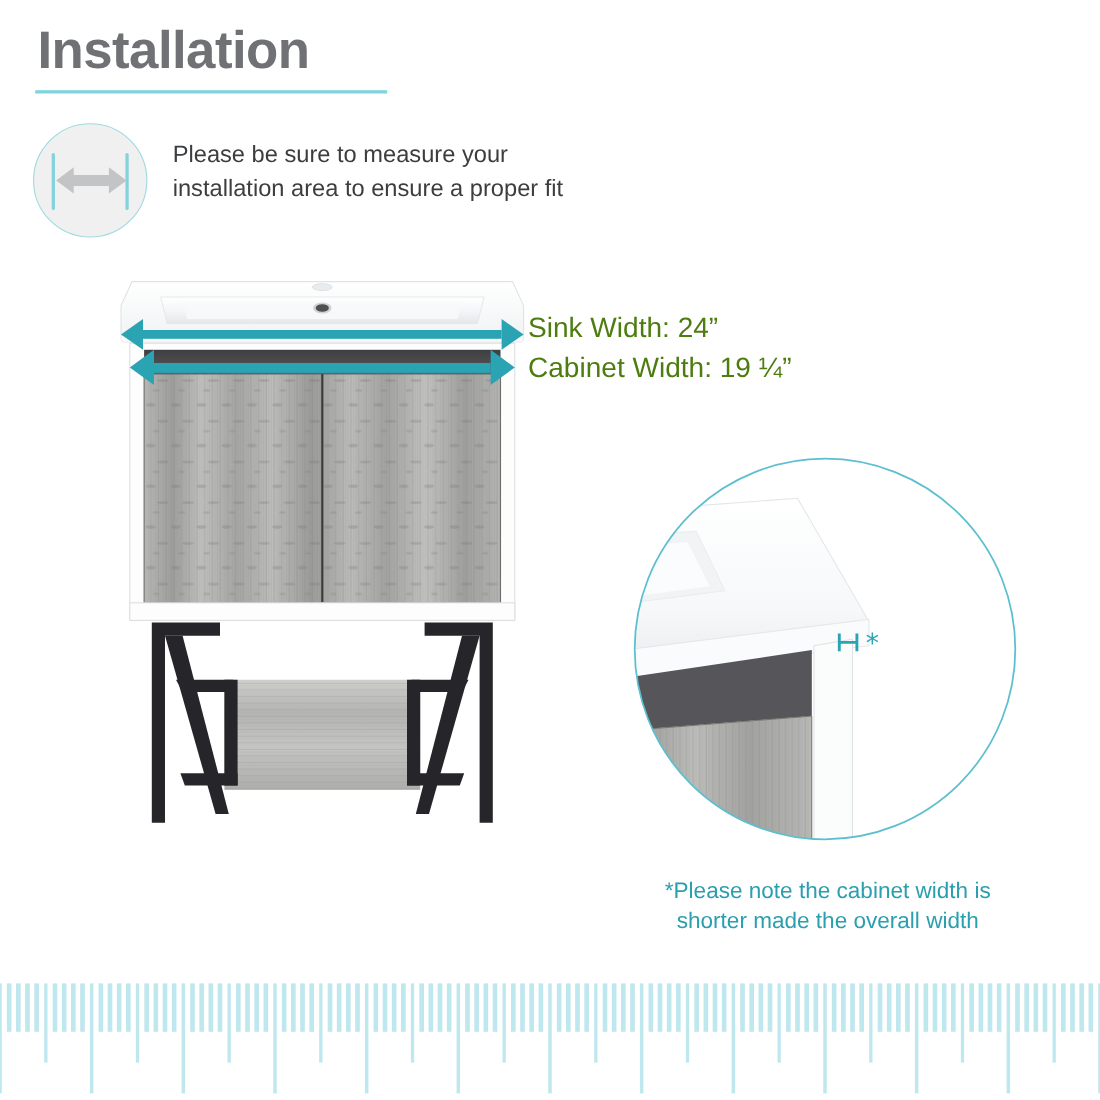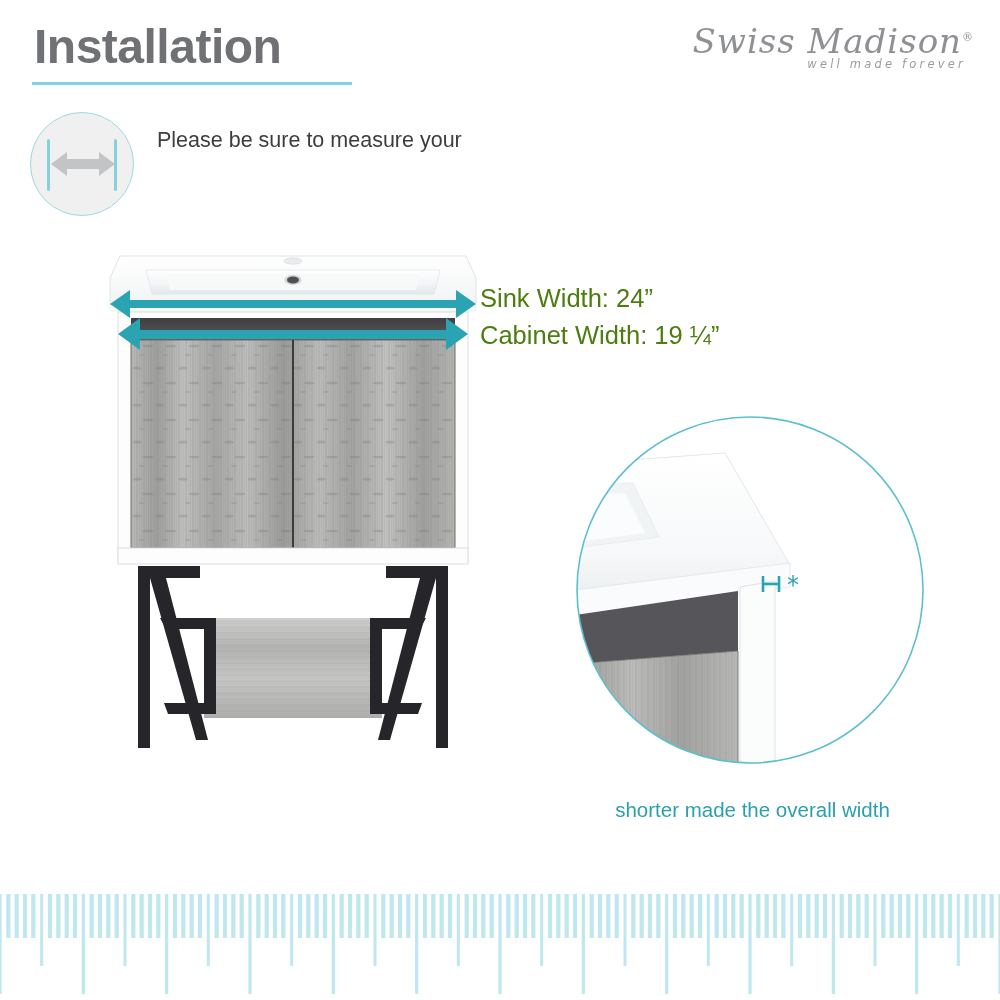--- a/index.html
+++ b/index.html
@@ -114,35 +114,32 @@
   }
 </style>
 </head>
 <body>
 
 <div id="page">
 
   <div id="page-title">Installation</div>
   <div id="title-underline"></div>
 
-  <div id="brand-logo">
-    <div id="brand-name"><span>Swiss Madison</span><span id="brand-reg">®</span></div>
-    <div id="brand-tagline">well made forever</div>
-  </div>
 
   <div id="measure-icon-circle">
     <div class="icon-bar" id="icon-bar-left"></div>
     <div class="icon-bar" id="icon-bar-right"></div>
     <svg id="icon-arrow-svg" width="64" height="30" viewBox="0 0 64 30">
       <polygon points="0,15 16,3 16,10 48,10 48,3 64,15 48,27 48,20 16,20 16,27" fill="#c3c4c6"></polygon>
     </svg>
   </div>
 
   <div id="measure-text">
     <div>Please be sure to measure your</div>
+    <div>installation area to ensure a proper fit</div>
   </div>
 
   <svg id="vanity" viewBox="0 0 370 520">
     <defs>
 
       <linearGradient id="woodGrad" x1="0" y1="0" x2="1" y2="0">
         <stop offset="0%" stop-color="#b9b9b7"></stop>
         <stop offset="8%" stop-color="#9e9e9c"></stop>
         <stop offset="16%" stop-color="#c0c0be"></stop>
         <stop offset="26%" stop-color="#a6a6a4"></stop>
@@ -307,20 +304,21 @@
 
     <g stroke="#2aa3b2" stroke-width="2.6" fill="none">
       <line x1="188" y1="161" x2="188" y2="177"></line>
       <line x1="204" y1="161" x2="204" y2="177"></line>
       <line x1="188" y1="169" x2="204" y2="169"></line>
     </g>
     <text x="212" y="178" font-family="DejaVu Sans, sans-serif" font-size="24" fill="#2aa3b2">*</text>
   </svg>
 
   <div id="detail-note">
+    <div>*Please note the cabinet width is</div>
     <div>shorter made the overall width</div>
   </div>
 
   <svg id="ruler" viewBox="0 0 1000 120" preserveAspectRatio="none">
       <rect x="-1.60" y="14" width="3.2" height="100" fill="#bfe7ee" opacity="1"></rect>
       <rect x="6.23" y="14" width="4.2" height="44" fill="#bfe7ee" opacity="1"></rect>
       <rect x="14.57" y="14" width="4.2" height="44" fill="#bfe7ee" opacity="1"></rect>
       <rect x="22.90" y="14" width="4.2" height="44" fill="#bfe7ee" opacity="1"></rect>
       <rect x="31.23" y="14" width="4.2" height="44" fill="#bfe7ee" opacity="1"></rect>
       <rect x="40.17" y="14" width="3" height="72" fill="#bfe7ee" opacity="1"></rect>

